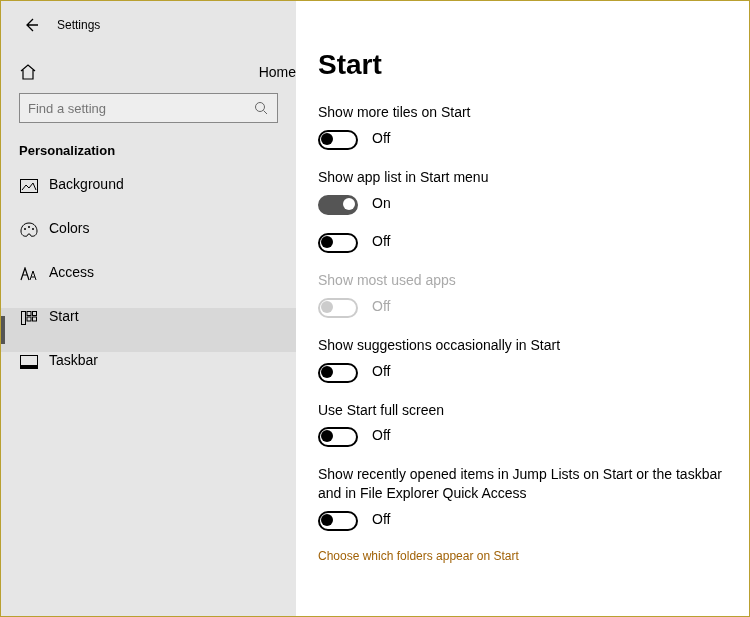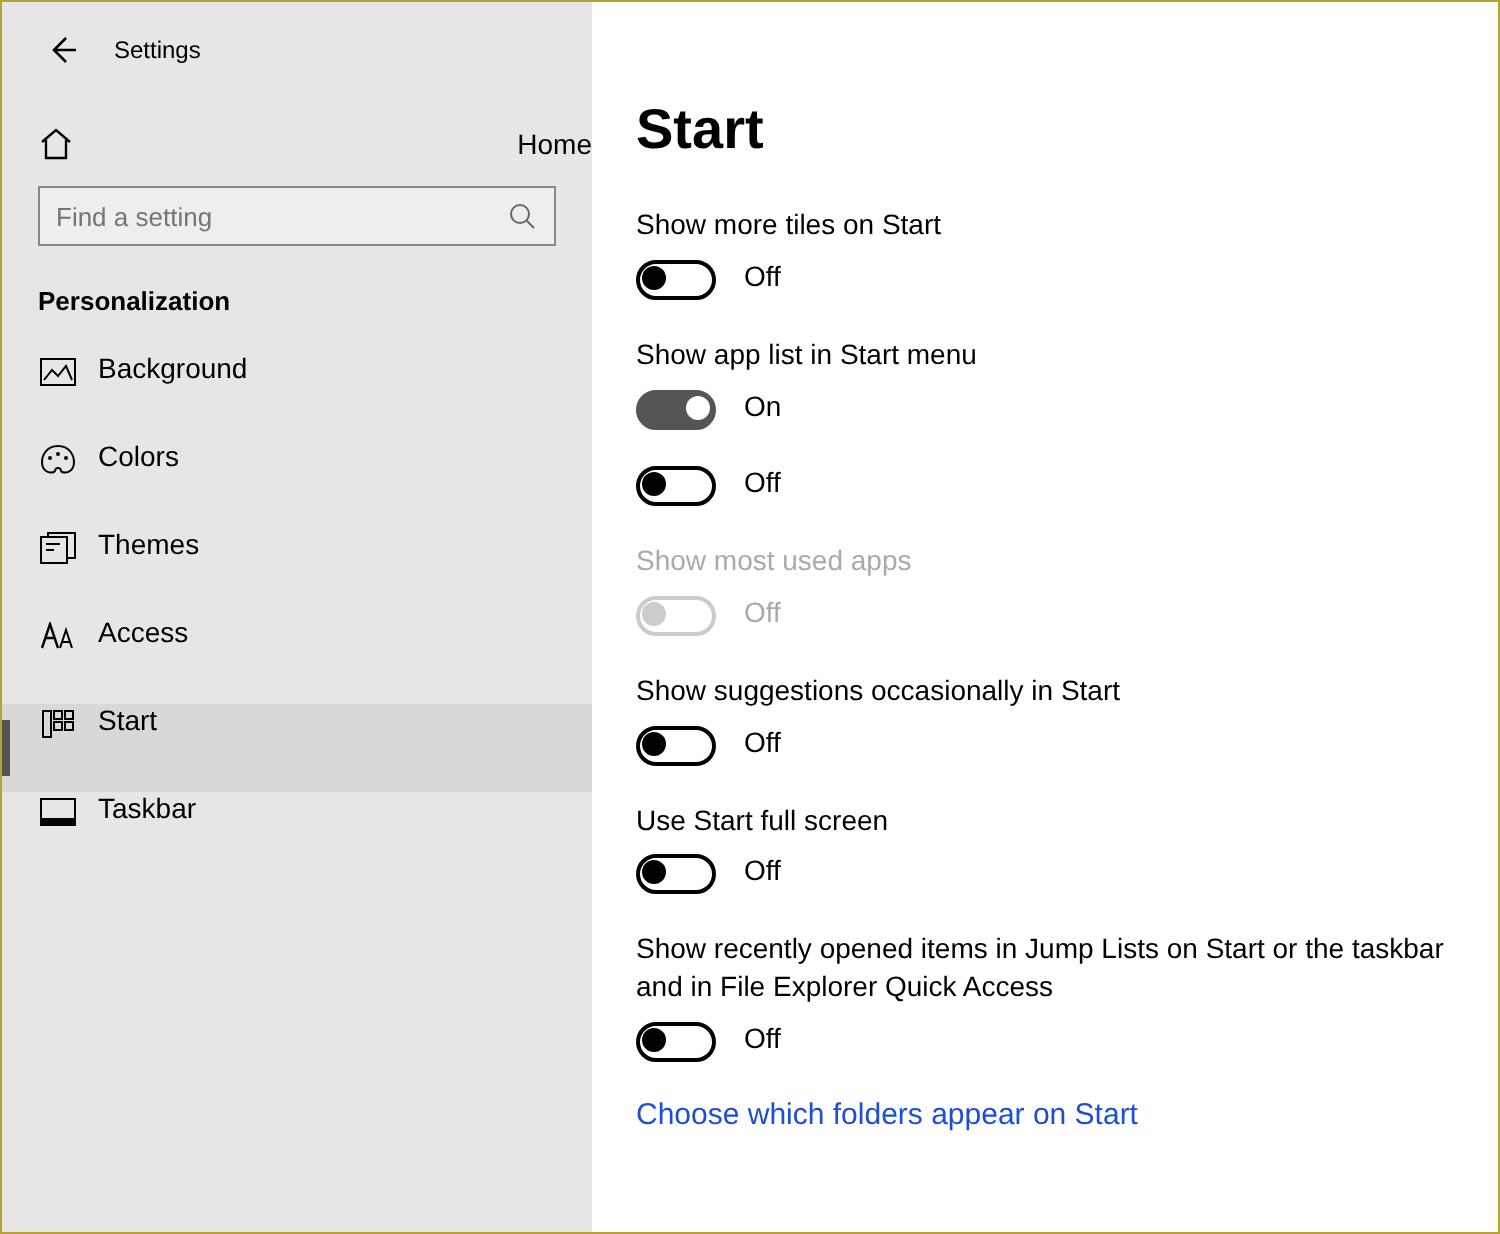--- a/index.html
+++ b/index.html
@@ -30,21 +30,21 @@
     .toggle-row { display: flex; }
     .toggle { width: 40px; height: 20px; border-radius: 10px; position: relative; cursor: pointer; }
     .toggle.off { background: #fff; border: 2px solid #000; }
     .toggle.off .knob { position: absolute; left: 1px; top: 1px; width: 12px; height: 12px; border-radius: 50%; background: #000; }
     .toggle.on { background: #555; border: 2px solid #555; }
     .toggle.on .knob { position: absolute; right: 1px; top: 1px; width: 12px; height: 12px; border-radius: 50%; background: #fff; }
     .toggle.disabled { background: #fff; border: 2px solid #ccc; cursor: default; }
     .toggle.disabled .knob { position: absolute; left: 1px; top: 1px; width: 12px; height: 12px; border-radius: 50%; background: #ccc; }
     .tstate { font-size: 14px; margin-left: 14px; color: #000; }
     .setting.disabled .tstate { color: #aaa; }
-    .link { font-size: 15px; color: #1d4ed8; cursor: pointer; margin-top: 6px; }
+    .link { font-size: 12px; color: #a16207; cursor: pointer; margin-top: 6px; }
   </style>
 </head>
 <body>
 
 <div class="sidebar">
   <div class="titlebar">
     <div class="back">
       <svg width="16" height="16" viewBox="0 0 16 16">
           <path d="M10 2 L4 8 L10 14 M4 8 H15" stroke="#000" stroke-width="1.3" fill="none"></path>
         </svg>
@@ -91,30 +91,20 @@
             <path d="M9 1 C3 1 1 6 1 9 C1 13 4 15 7 14 C8 13.5 7 12 9 12 C11 12 10 13.5 11 14 C14 15 17 13 17 9 C17 6 15 1 9 1 Z" stroke="#000" fill="none"></path>
             <circle cx="5" cy="7" r="1" fill="#000"></circle>
             <circle cx="9" cy="5" r="1" fill="#000"></circle>
             <circle cx="13" cy="7" r="1" fill="#000"></circle>
           </svg>
         </div>
       <div class="nlabel">Colors</div>
     </div>
     <div class="navitem">
       <div class="nicon">
-          <svg width="18" height="16" viewBox="0 0 18 16">
-            <rect x="0.5" y="2.5" width="13" height="13" stroke="#000" fill="none"></rect>
-            <path d="M4 2 V0.5 H17.5 V13 H14" stroke="#000" fill="none"></path>
-            <path d="M3 6 L10 6 M3 9 L7 9" stroke="#000"></path>
-          </svg>
-        </div>
-      <div class="nlabel">Themes</div>
-    </div>
-    <div class="navitem">
-      <div class="nicon">
           <svg width="18" height="14" viewBox="0 0 18 14">
             <path d="M1 13 L5 1 L9 13 M2.8 8 H7.2" stroke="#000" stroke-width="1.2" fill="none"></path>
             <path d="M10 13 L13 4 L16 13 M11.2 10 H14.8" stroke="#000" stroke-width="1" fill="none"></path>
           </svg>
         </div>
       <div class="nlabel">Access</div>
     </div>
     <div class="navitem active">
       <div class="nicon">
           <svg width="16" height="14" viewBox="0 0 16 14">

